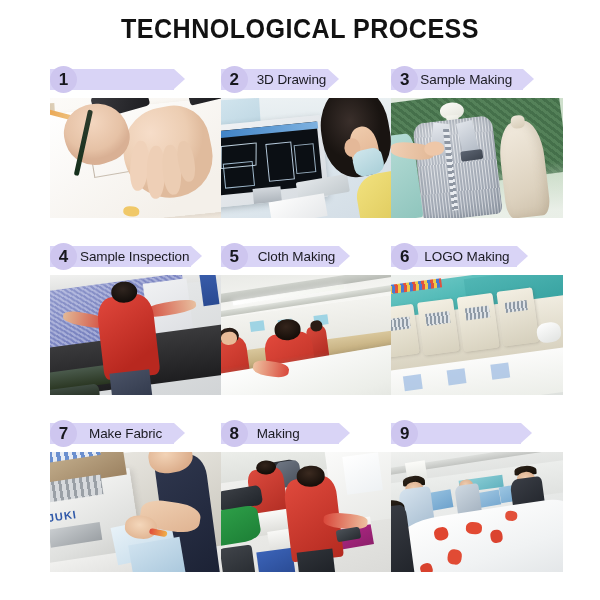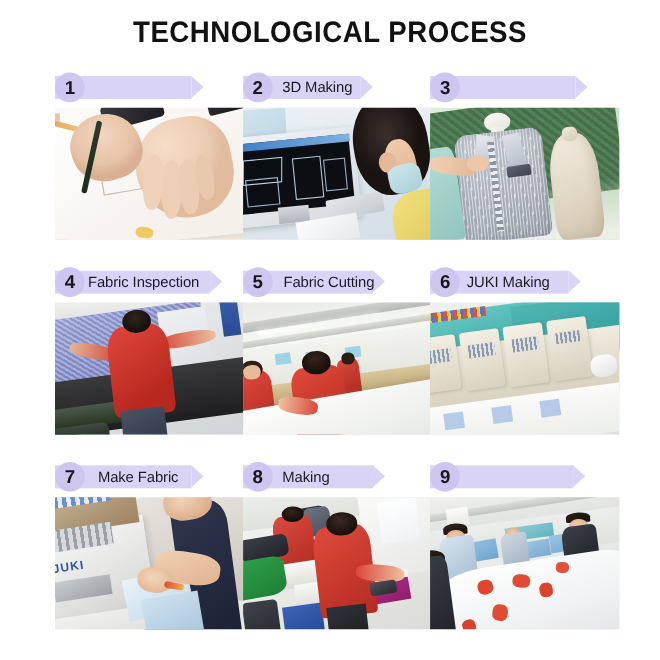--- a/index.html
+++ b/index.html
@@ -470,21 +470,21 @@
         </div>
       </div>
 
       <div class="cell">
         <div class="banner">
           <div class="banner-body" style="width:107px"></div>
           <div class="banner-tip" style="left:107px"></div>
           <div class="num-circle">
             <span class="num">2</span>
           </div>
-          <div class="step-label" style="left:36px">3D Making</div>
+          <div class="step-label" style="left:36px">3D Drawing</div>
         </div>
         <div class="photo-wrap">
           <div class="photo">
               <div class="ph-inner p2">
             <div class="lay wall"></div>
                 <div class="lay winf"></div>
             <div class="lay mon-body"></div>
                 <div class="lay screen"></div>
                 <div class="lay bar"></div>
             <div class="lay cad1"></div>
@@ -504,20 +504,21 @@
         </div>
       </div>
 
       <div class="cell">
         <div class="banner">
           <div class="banner-body" style="width:132px"></div>
           <div class="banner-tip" style="left:132px"></div>
           <div class="num-circle">
             <span class="num">3</span>
           </div>
+          <div class="step-label" style="left:29px">Sample Making</div>
         </div>
         <div class="photo-wrap">
           <div class="photo">
               <div class="ph-inner p3">
             <div class="lay board"></div>
                 <div class="lay bw"></div>
             <div class="lay form2"></div>
                 <div class="lay form2neck"></div>
             <div class="lay mann-head"></div>
                 <div class="lay mann-neck"></div>
@@ -538,21 +539,21 @@
 
     <div class="row">
 
       <div class="cell">
         <div class="banner">
           <div class="banner-body" style="width:141px"></div>
           <div class="banner-tip" style="left:141px"></div>
           <div class="num-circle">
             <span class="num">4</span>
           </div>
-          <div class="step-label" style="left:30px">Fabric Inspection</div>
+          <div class="step-label" style="left:30px">Sample Inspection</div>
         </div>
         <div class="photo-wrap">
           <div class="photo">
               <div class="ph-inner p4">
             <div class="lay ceil"></div>
                 <div class="lay bluepost"></div>
             <div class="lay fabric"></div>
                 <div class="lay fabric2"></div>
             <div class="lay machine"></div>
                 <div class="lay roll1"></div>
@@ -567,21 +568,21 @@
         </div>
       </div>
 
       <div class="cell">
         <div class="banner">
           <div class="banner-body" style="width:118px"></div>
           <div class="banner-tip" style="left:118px"></div>
           <div class="num-circle">
             <span class="num">5</span>
           </div>
-          <div class="step-label" style="left:37px">Fabric Cutting</div>
+          <div class="step-label" style="left:37px">Cloth Making</div>
         </div>
         <div class="photo-wrap">
           <div class="photo">
               <div class="ph-inner p5">
             <div class="lay ceil"></div>
                 <div class="lay beam1"></div>
                 <div class="lay beam2"></div>
             <div class="lay tube"></div>
                 <div class="lay wall"></div>
             <div class="lay sign1"></div>
@@ -602,21 +603,21 @@
         </div>
       </div>
 
       <div class="cell">
         <div class="banner">
           <div class="banner-body" style="width:126px"></div>
           <div class="banner-tip" style="left:126px"></div>
           <div class="num-circle">
             <span class="num">6</span>
           </div>
-          <div class="step-label" style="left:33px">JUKI Making</div>
+          <div class="step-label" style="left:33px">LOGO Making</div>
         </div>
         <div class="photo-wrap">
           <div class="photo">
               <div class="ph-inner p6">
             <div class="lay teal"></div>
                 <div class="lay tealdark"></div>
                 <div class="lay thread"></div>
             <div class="lay mbody"></div>
             <div class="lay h4"></div>
                 <div class="lay np4"></div>

